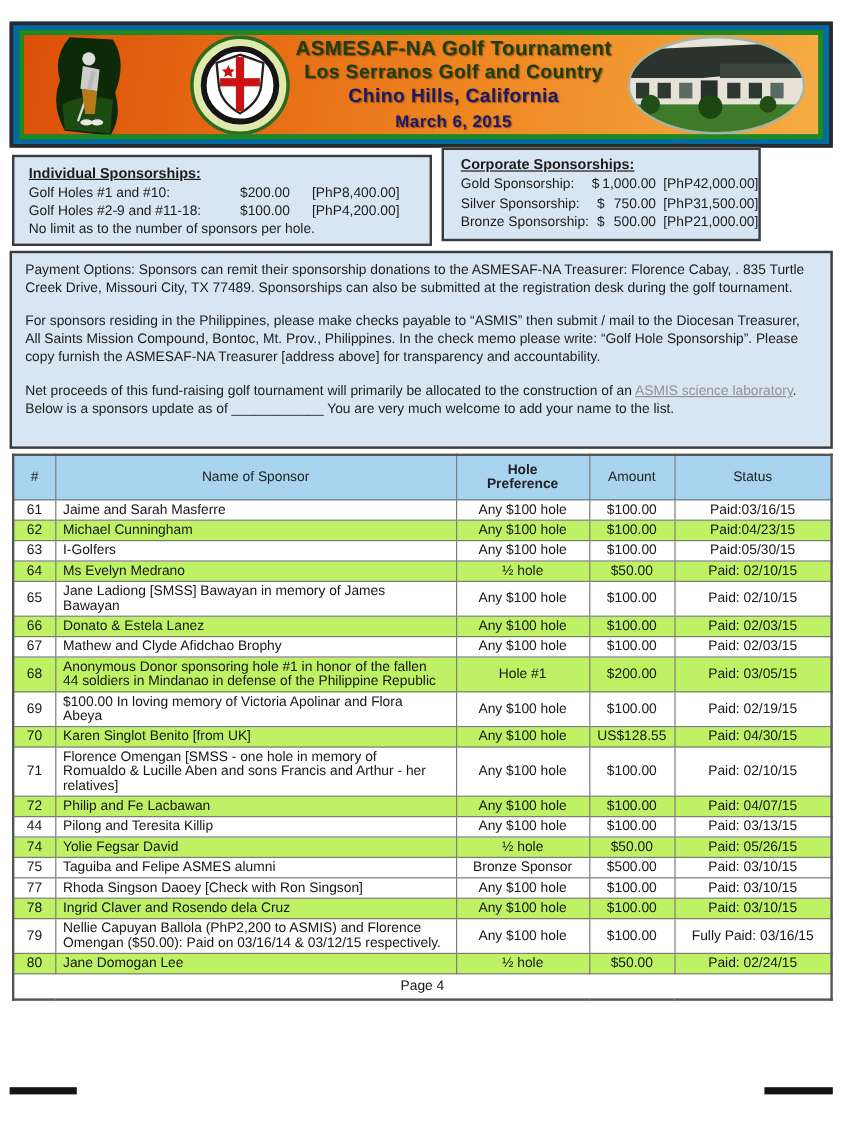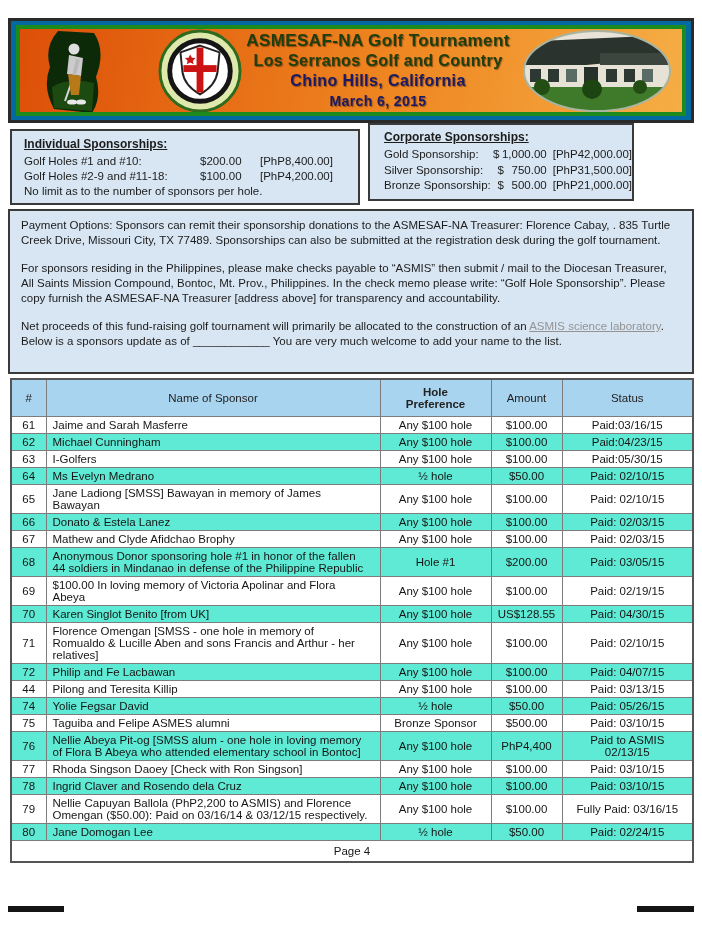--- a/index.html
+++ b/index.html
@@ -56,21 +56,21 @@
   .sponsor-table td,.sponsor-table th{
     border:1px solid #7c7c7c;padding:2px 6px;vertical-align:middle;word-wrap:break-word;
   }
   .sponsor-table thead th{
     background:#a9d4ef;font-weight:normal;text-align:center;height:32px;color:#222;
   }
   .hdr-hole span{display:inline-block;max-width:66px;font-weight:bold;}
   .c-num{text-align:center;}
   .c-name{text-align:left;padding-right:10px !important;}
   .c-hole,.c-amt,.c-status{text-align:center;}
-  tr.shaded td{background:#5eead4;}
+  tr.shaded td{background:#bef264;}
   .footer-cell{text-align:center;padding:4px 6px !important;background:#fff;}
 
   
   .corner-mark{position:absolute;height:6px;background:#141414;top:906px;}
   .corner-mark.left{left:8px;width:56px;}
   .corner-mark.right{left:637px;width:57px;}
 </style>
 </head>
 <body>
 
@@ -295,27 +295,20 @@
       <td class="c-amt">$50.00</td>
       <td class="c-status">Paid: 05/26/15</td>
     </tr>
         <tr>
       <td class="c-num">75</td>
       <td class="c-name">Taguiba and Felipe ASMES alumni</td>
       <td class="c-hole">Bronze Sponsor</td>
       <td class="c-amt">$500.00</td>
       <td class="c-status">Paid: 03/10/15</td>
     </tr>
-        <tr class="shaded">
-      <td class="c-num">76</td>
-      <td class="c-name">Nellie Abeya Pit-og [SMSS alum - one hole in loving memory of Flora B Abeya who attended elementary school in Bontoc]</td>
-      <td class="c-hole">Any $100 hole</td>
-      <td class="c-amt">PhP4,400</td>
-      <td class="c-status">Paid to ASMIS 02/13/15</td>
-    </tr>
         <tr>
       <td class="c-num">77</td>
       <td class="c-name">Rhoda Singson Daoey [Check with Ron Singson]</td>
       <td class="c-hole">Any $100 hole</td>
       <td class="c-amt">$100.00</td>
       <td class="c-status">Paid: 03/10/15</td>
     </tr>
         <tr class="shaded">
       <td class="c-num">78</td>
       <td class="c-name">Ingrid Claver and Rosendo dela Cruz</td>

